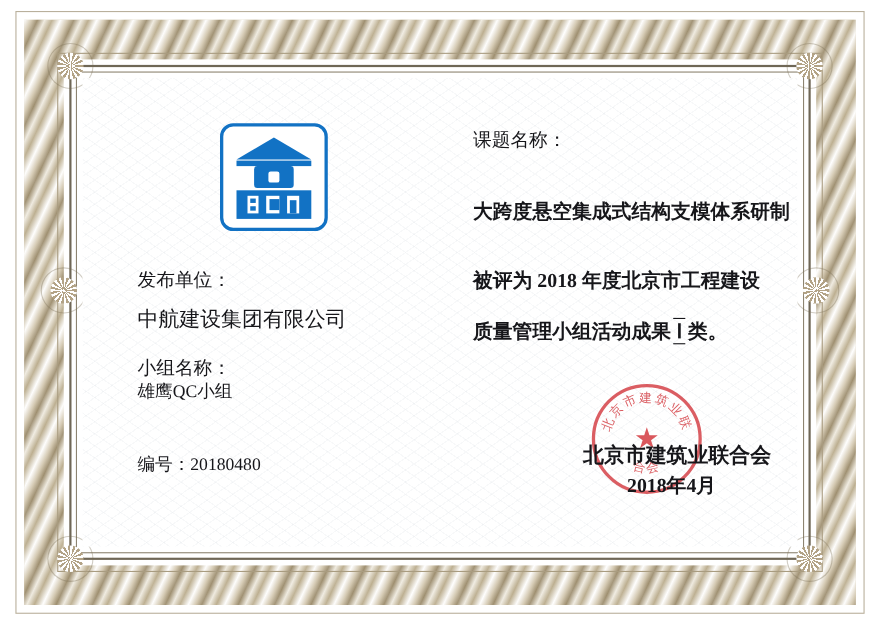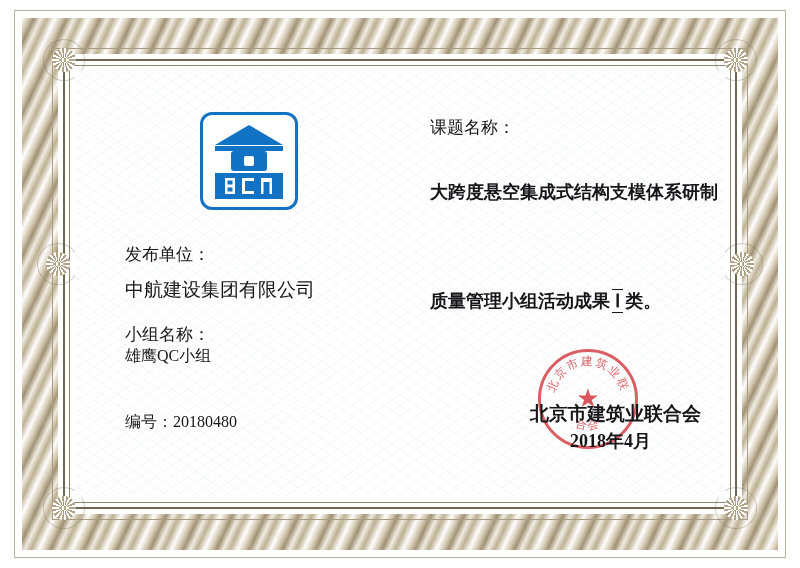--- a/index.html
+++ b/index.html
@@ -242,20 +242,21 @@
     <div class="txt topic-value">大跨度悬空集成式结构支模体系研制</div>
 
     <div class="txt issuer-label">发布单位：</div>
     <div class="txt issuer-value">中航建设集团有限公司</div>
 
     <div class="txt group-label">小组名称：</div>
     <div class="txt group-value">雄鹰QC小组</div>
 
     <div class="txt serial-line">编号：20180480</div>
 
+    <div class="txt award-line1">被评为 2018 年度北京市工程建设</div>
     <div class="txt award-line2">
       <span>质量管理小组活动成果</span><span class="award-grade">Ⅰ</span><span>类。</span>
     </div>
 
     <div class="seal">
       <div class="seal-ring"></div>
       <svg viewBox="0 0 100 100" width="100" height="100" aria-hidden="true">
         <defs>
           <path id="sealTop" d="M 16,50 A 34,34 0 0 1 84,50"></path>
           <path id="sealBottom" d="M 20,50 A 30,30 0 0 0 80,50"></path>

